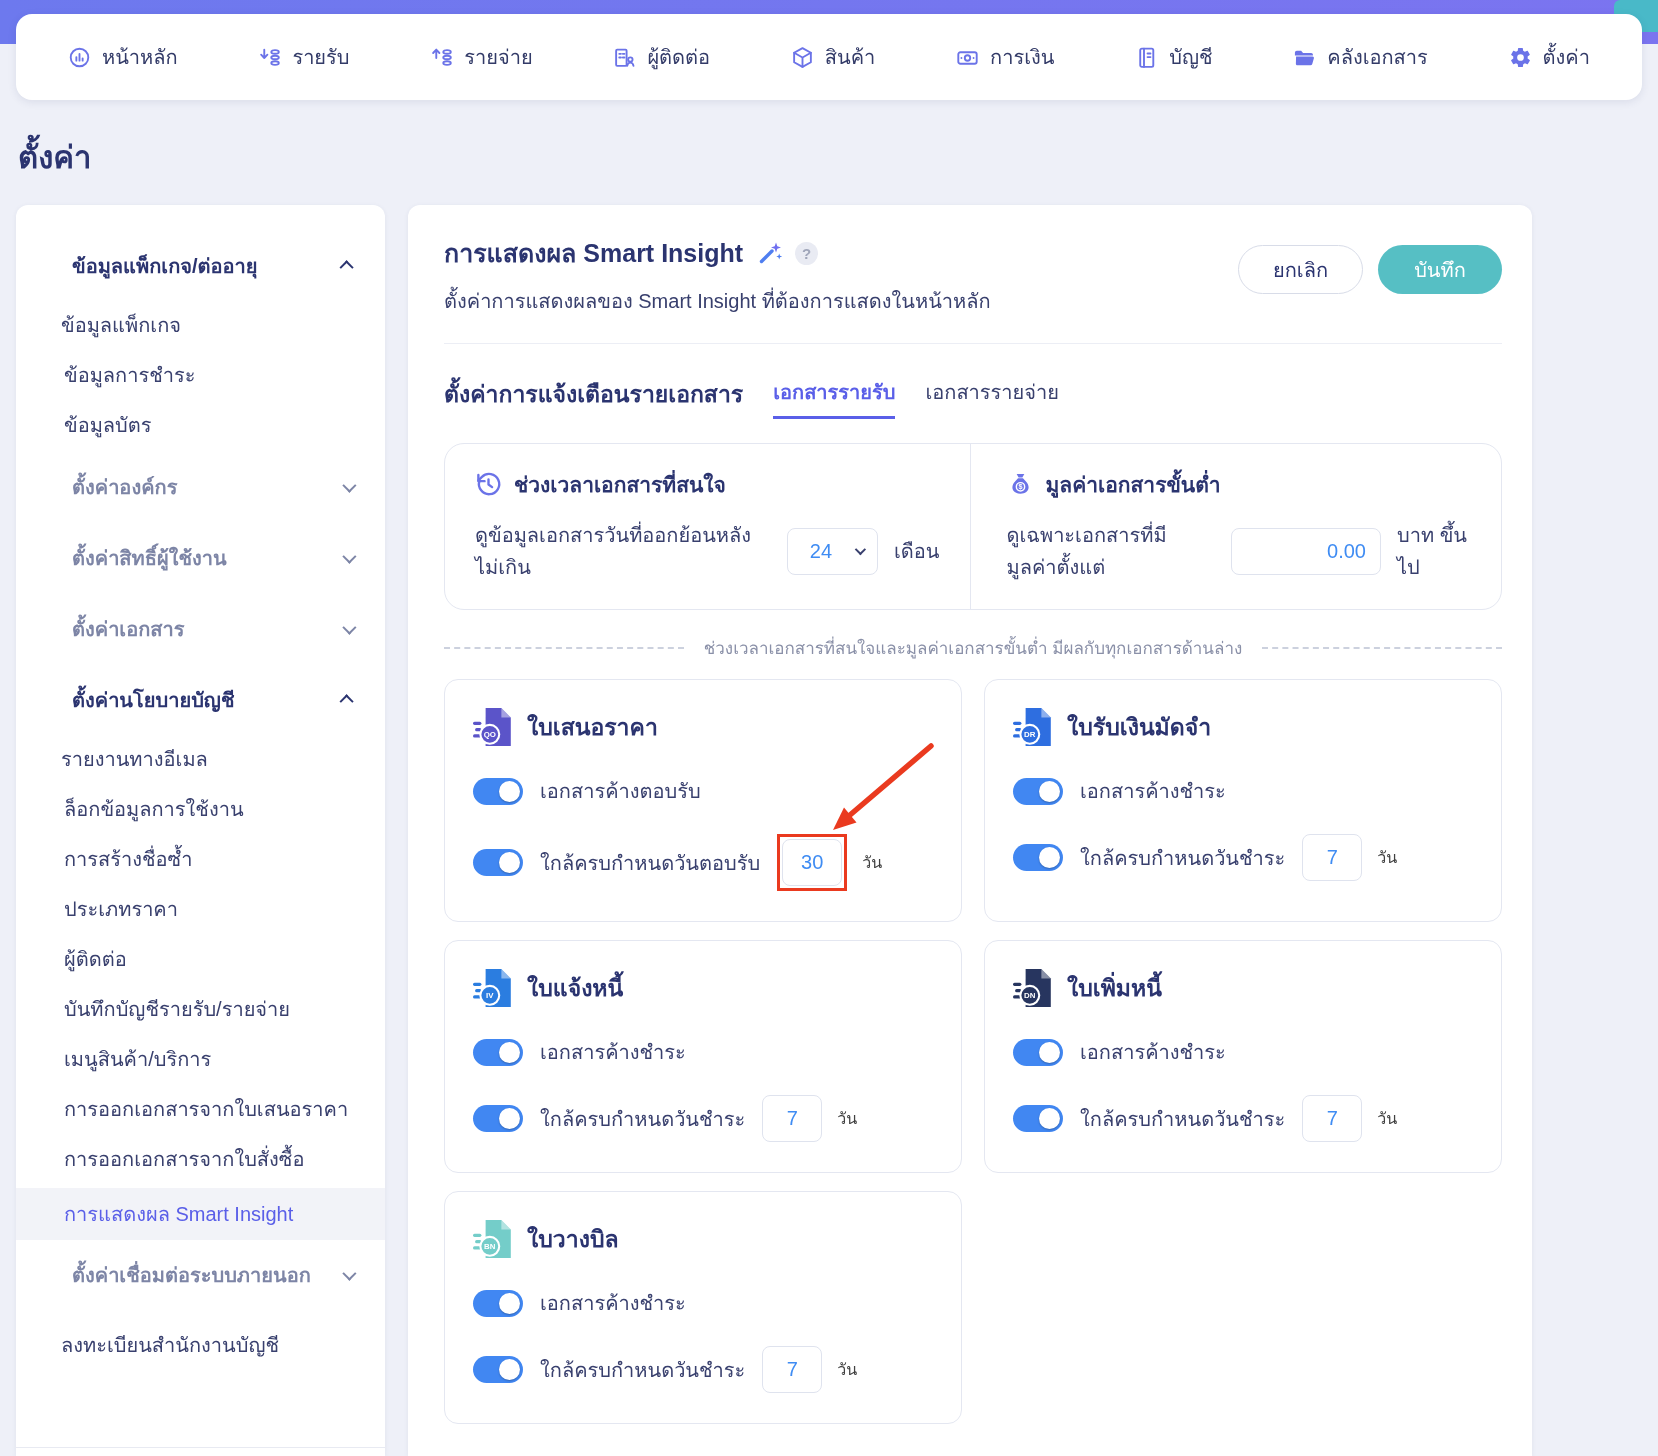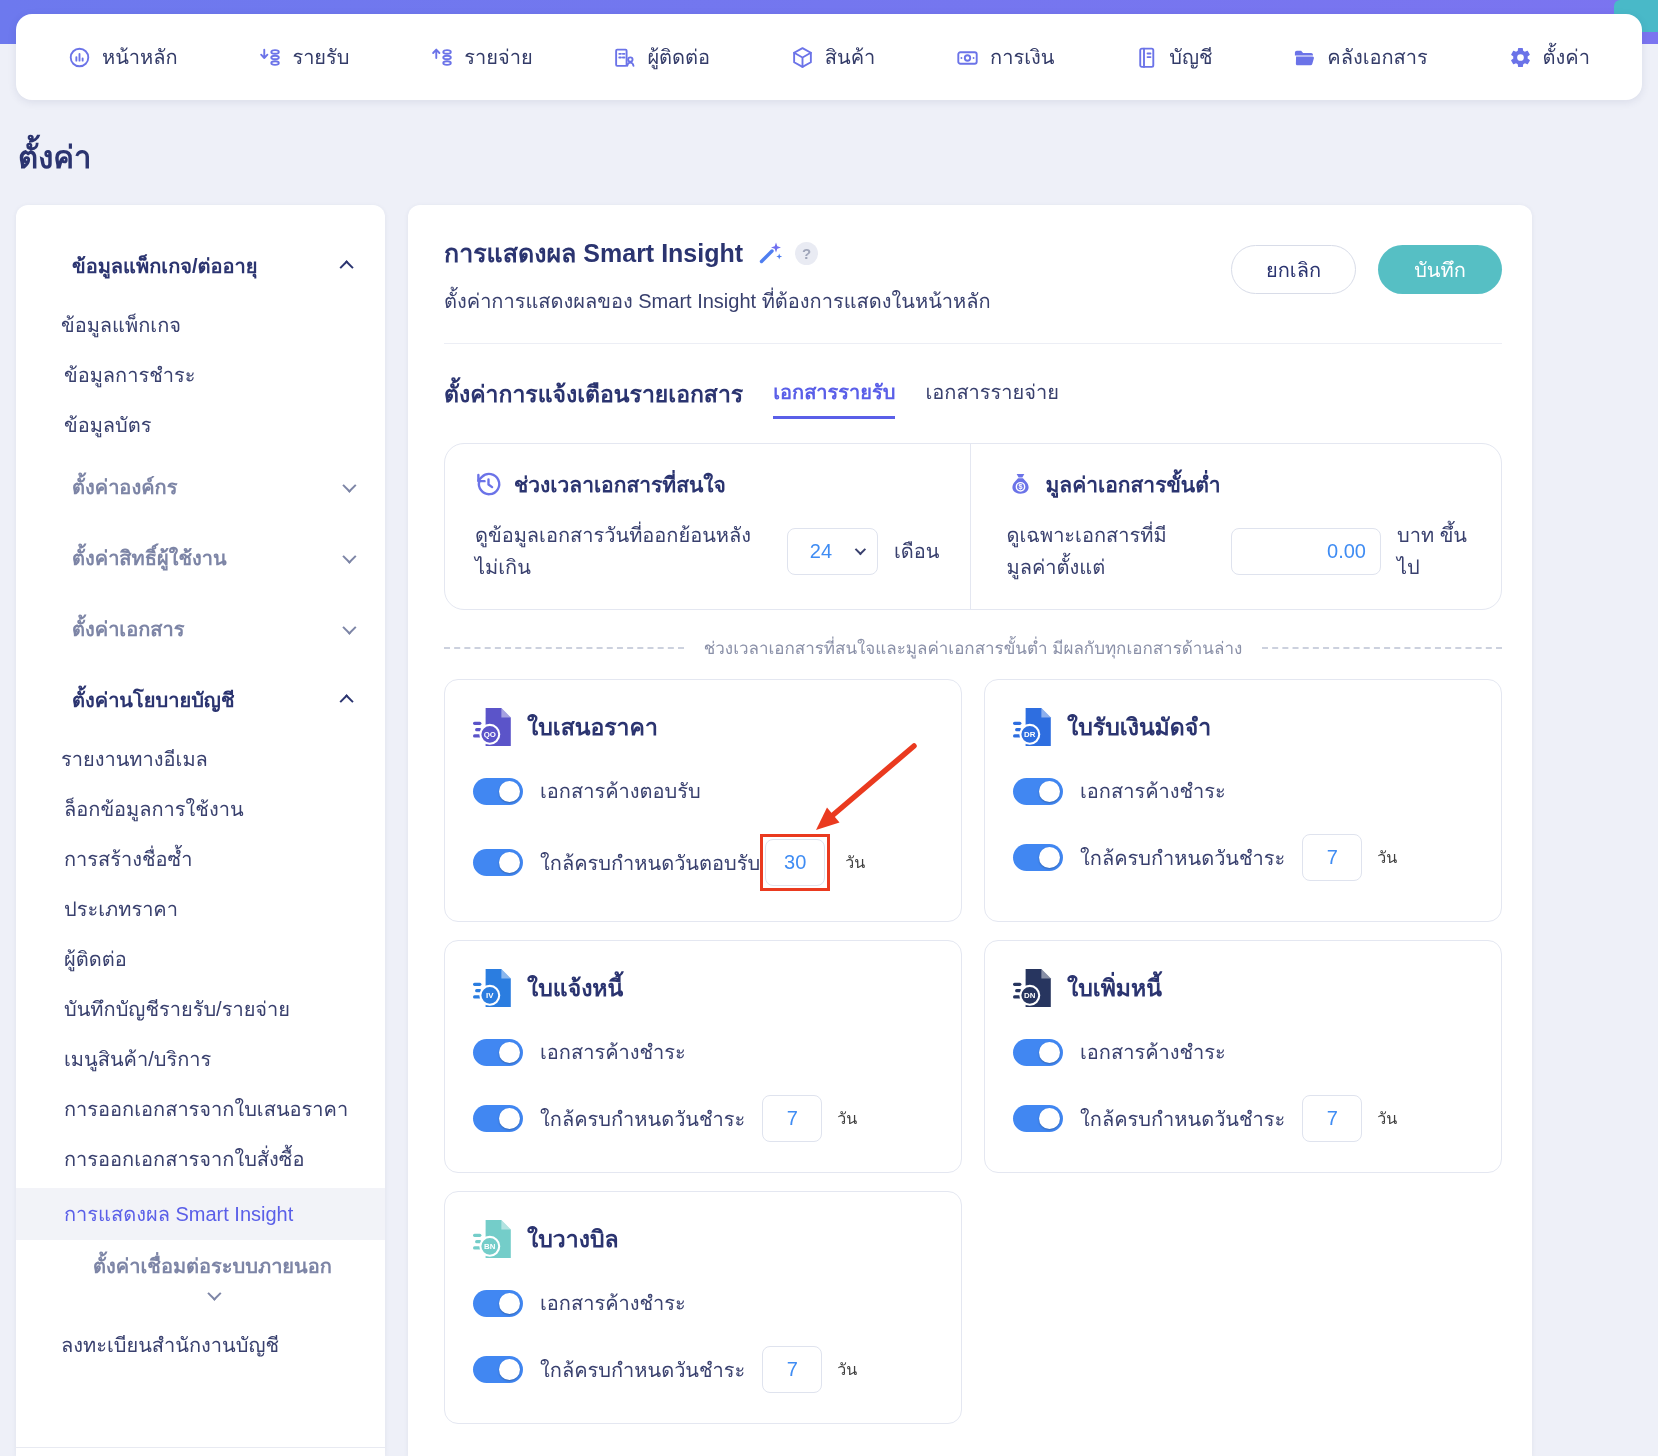--- a/index.html
+++ b/index.html
@@ -31,37 +31,37 @@
     padding-top:36px; }
   .side-group { display:flex; align-items:center; justify-content:space-between;
     height:50px; padding:0 32px 0 56px; font-size:20px; font-weight:bold; color:var(--navy,#2b3470); cursor:pointer; }
   .side-group.collapsed { color:var(--muted,#7d85a6); font-weight:600; }
   .side-item { display:flex; align-items:center; height:50px; padding-left:48px; font-size:20px; color:#39406e; cursor:pointer; }
   .side-item.selected { background:#f2f3f8; color:var(--accent,#5a5fe8); }
   .side-group + .side-item { margin-top:9px;padding-left:45px; }
   .side-item + .side-group { margin-top:12px; }
   .side-group + .side-group { margin-top:21px; }
   .side-item.selected { margin-top:4px; height:52px; }
-  .side-item.selected + .side-group { margin-top:10px;flex-direction:column; }
+  .side-item.selected + .side-group { margin-top:10px; }
   .side-item.last { margin-top:20px; }
   .side-bottomline { position:absolute; left:0; right:0; top:1242px; border-top:1px solid #e8eaf2; }
   .chev { width:10px; height:10px; border-right:2.2px solid currentColor; border-bottom:2.2px solid currentColor; display:inline-block; }
   .chev.down { transform:rotate(45deg) translateY(-2px); }
   .chev.up { transform:rotate(-135deg) translateY(-2px); }
   
   .main { position:absolute; left:408px; top:205px; width:1124px; height:1251px;
     background:#fff; border-radius:12px 12px 0 0; box-shadow:0 1px 5px rgba(40,50,100,.07);
     padding:28px 30px 0 36px; }
   .m-header { position:relative; padding-bottom:26px; border-bottom:1px solid #eceef5; }
   .m-title-row { display:flex; align-items:center; gap:12px; }
   .m-title { font-size:25px; font-weight:bold; color:var(--navy,#2b3470); }
   .help { width:23px; height:23px; border-radius:50%; background:#e9ebf3; color:#a0a6ba;
     font-size:15px; font-weight:bold; display:flex; align-items:center; justify-content:center; cursor:pointer; }
   .m-subtitle { margin-top:12px; font-size:20px; color:#39406e; }
-  .hdr-buttons { position:absolute; right:0; top:12px; display:flex; gap:22px; }
+  .hdr-buttons { position:absolute; right:0; top:12px; display:flex; gap:15px; }
   .btn { height:49px; min-width:124px; padding:0 34px; border-radius:25px; font-size:20px;
     display:flex; align-items:center; justify-content:center; cursor:pointer; font-family:inherit; }
   .btn-cancel { background:#fff; border:1px solid #d8dce8; color:var(--navy,#2b3470); }
   .btn-save { background:var(--save,#56bfc4); border:none; color:#fff; }
   
   .notify-row { margin-top:32px; display:flex; gap:30px; }
   .notify-title { font-size:23px; font-weight:bold; color:var(--navy,#2b3470); }
   .tab { font-size:20px; padding-bottom:8px; cursor:pointer; color:#39406e; }
   .tab.active { color:var(--accent,#5a5fe8); font-weight:bold; border-bottom:3px solid var(--accent,#5a5fe8); }
   
@@ -89,21 +89,21 @@
   .dc-head svg { width:42px; height:42px; }
   .toggle-row { margin-top:27px; display:flex; align-items:center; }
   .toggle { width:50px; height:27px; border-radius:14px; background:var(--toggle,#4187f2); position:relative; cursor:pointer; flex:0 0 auto; }
   .toggle .knob { position:absolute; top:3px; right:3px; width:21px; height:21px; border-radius:50%; background:#fff;
     box-shadow:0 1px 2px rgba(0,0,0,.25); }
   .t-label { margin-left:17px; font-size:20px; color:#39406e; }
   .days-input { margin-left:17px; width:60px; height:47px; border:1px solid var(--inputborder,#dfe3ee); border-radius:8px;
     color:var(--value,#3f8cf3); font-size:20px; text-align:center; font-family:inherit; outline:none; }
   .t-unit { margin-left:15px; font-size:16px; color:#404040; }
   
-  .annot-wrap { position:relative; display:inline-flex; }
+  .annot-wrap { position:relative; display:inline-flex; margin-left:17px; }
   .annot-box { border:3.5px solid var(--annot,#ea3a1f); padding:2px; }
   .annot-box .days-input { margin-left:0; }
   .arrow-svg { position:absolute; left:16px; top:-100px; width:152px; height:106px; pointer-events:none; overflow:visible; }
 </style>
 </head>
 <body>
 
 <div class="topstrip"></div>
 <div class="chat-stub"></div>
 

